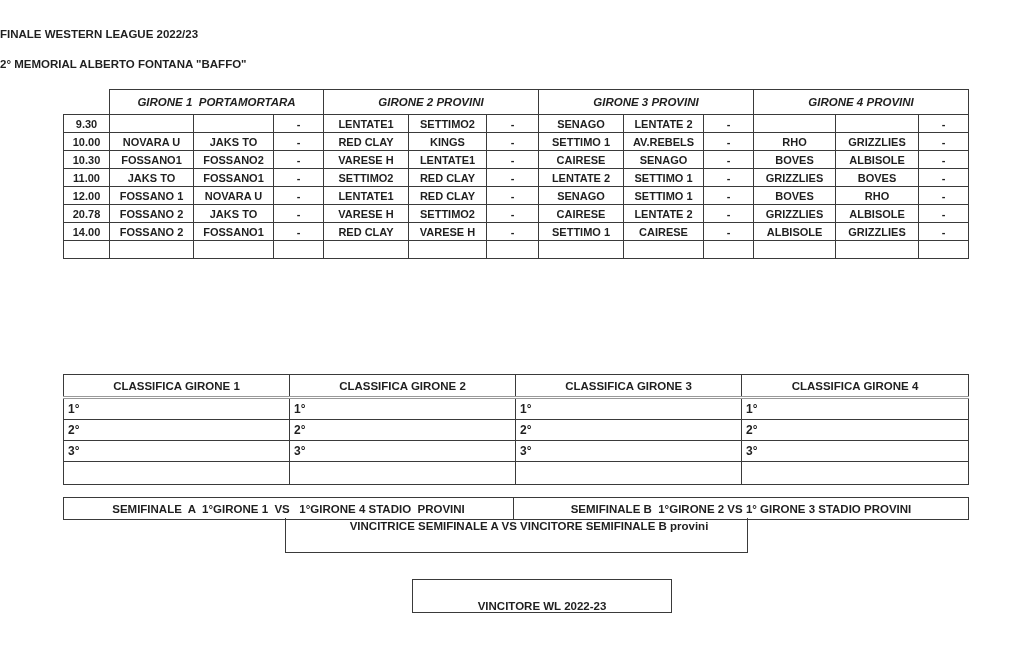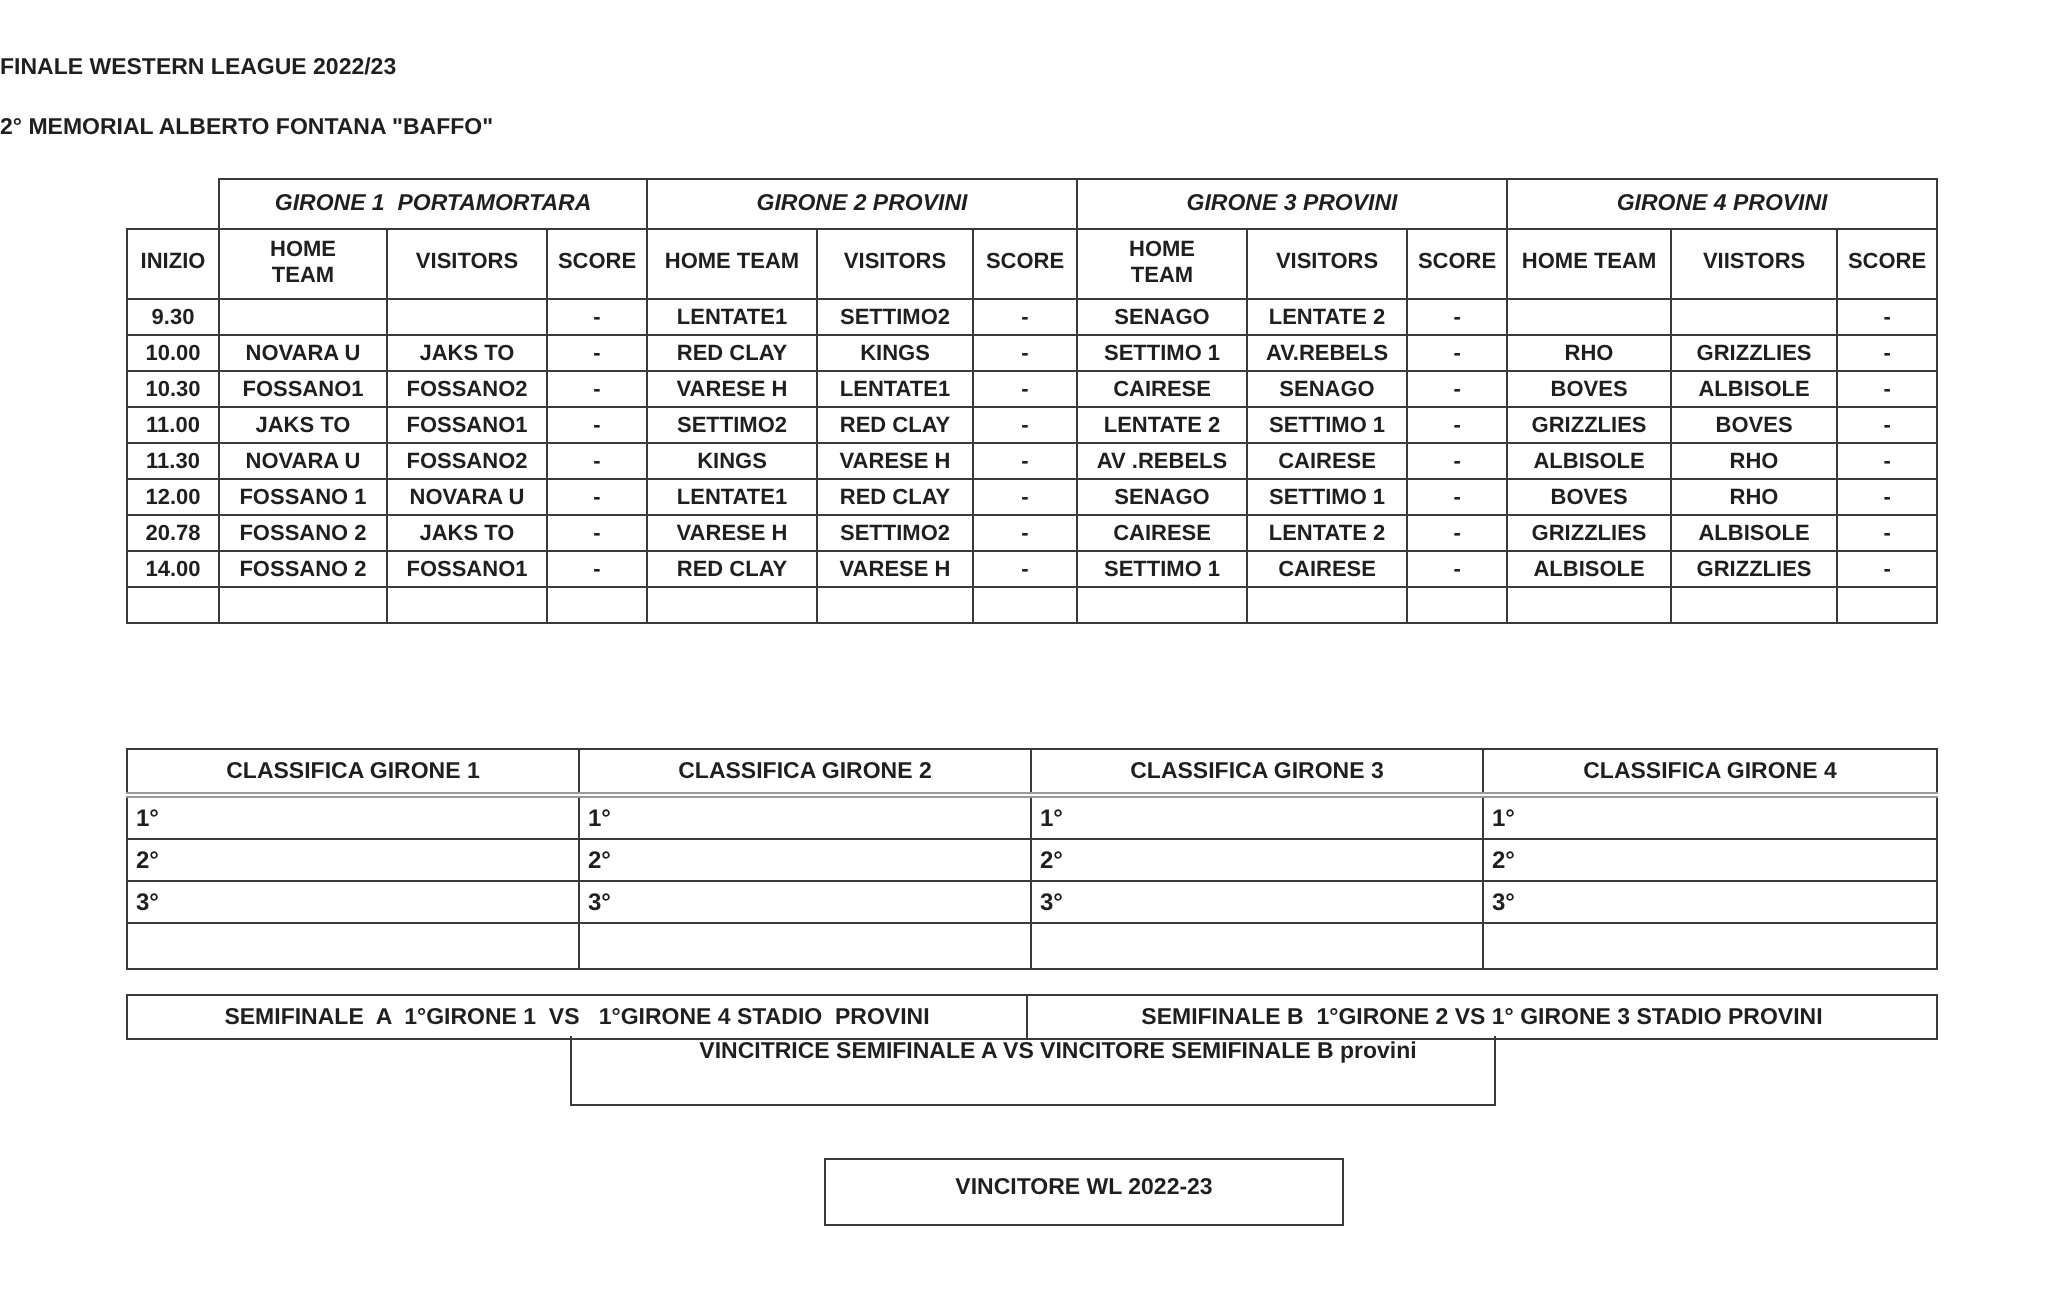--- a/index.html
+++ b/index.html
@@ -32,21 +32,21 @@
   
   .semi{position:absolute;left:63px;top:497px;width:905px;}
   .semi td{border:1px solid #3a3a3a;text-align:center;height:19px;font-size:11.5px;font-weight:bold;white-space:pre;overflow:hidden;}
 
   .box-final{
     position:absolute;left:285px;top:518px;width:463px;height:35px;box-sizing:border-box;
     border:1px solid #3a3a3a;border-top:none;text-align:center;font-weight:bold;font-size:11.5px;padding-top:2px;padding-left:25px;
   }
   .box-winner{
     position:absolute;left:412px;top:579px;width:260px;height:34px;box-sizing:border-box;
-    border:1px solid #3a3a3a;text-align:center;font-weight:bold;font-size:11.5px;padding-top:8px;
+    border:1px solid #3a3a3a;text-align:center;font-weight:bold;font-size:11.5px;padding-top:20px;
   }
 </style>
 </head>
 <body>
 
 <div class="title" id="title1">FINALE WESTERN LEAGUE 2022/23</div>
 <div class="title" id="title2">2° MEMORIAL ALBERTO FONTANA "BAFFO"</div>
 
 <table class="sched">
   <colgroup>
@@ -65,37 +65,20 @@
       <col style="width:50px">
   </colgroup>
   <tbody>
       <tr class="r1">
     <td class="corner"></td>
     <td colspan="3">GIRONE 1  PORTAMORTARA</td>
     <td colspan="3">GIRONE 2 PROVINI</td>
     <td colspan="3">GIRONE 3 PROVINI</td>
     <td colspan="3">GIRONE 4 PROVINI</td>
   </tr>
-  <tr class="r2">
-    <td>INIZIO</td>
-    <td>HOME
-TEAM</td>
-    <td>VISITORS</td>
-    <td>SCORE</td>
-    <td>HOME TEAM</td>
-    <td>VISITORS</td>
-    <td>SCORE</td>
-    <td>HOME
-TEAM</td>
-    <td>VISITORS</td>
-    <td>SCORE</td>
-    <td>HOME TEAM</td>
-    <td>VIISTORS</td>
-    <td>SCORE</td>
-  </tr>
   <tr class="rdata">
     <td>9.30</td>
     <td></td>
     <td></td>
     <td>-</td>
     <td>LENTATE1</td>
     <td>SETTIMO2</td>
     <td>-</td>
     <td>SENAGO</td>
     <td>LENTATE 2</td>
@@ -140,35 +123,20 @@
     <td>FOSSANO1</td>
     <td>-</td>
     <td>SETTIMO2</td>
     <td>RED CLAY</td>
     <td>-</td>
     <td>LENTATE 2</td>
     <td>SETTIMO 1</td>
     <td>-</td>
     <td>GRIZZLIES</td>
     <td>BOVES</td>
-    <td>-</td>
-  </tr>
-  <tr class="rdata">
-    <td>11.30</td>
-    <td>NOVARA U</td>
-    <td>FOSSANO2</td>
-    <td>-</td>
-    <td>KINGS</td>
-    <td>VARESE H</td>
-    <td>-</td>
-    <td>AV .REBELS</td>
-    <td>CAIRESE</td>
-    <td>-</td>
-    <td>ALBISOLE</td>
-    <td>RHO</td>
     <td>-</td>
   </tr>
   <tr class="rdata">
     <td>12.00</td>
     <td>FOSSANO 1</td>
     <td>NOVARA U</td>
     <td>-</td>
     <td>LENTATE1</td>
     <td>RED CLAY</td>
     <td>-</td>

